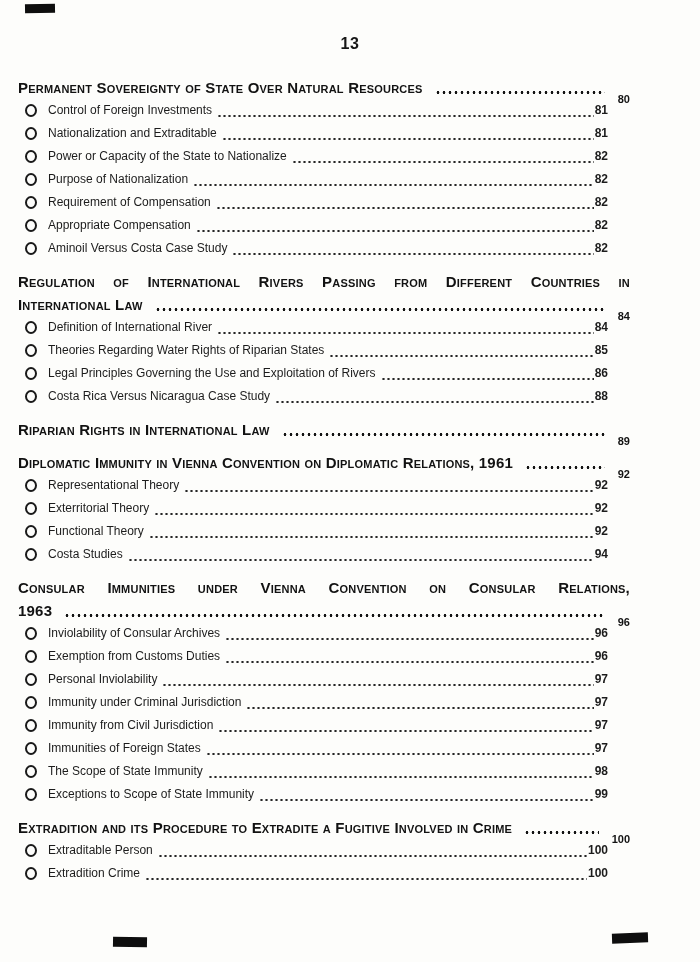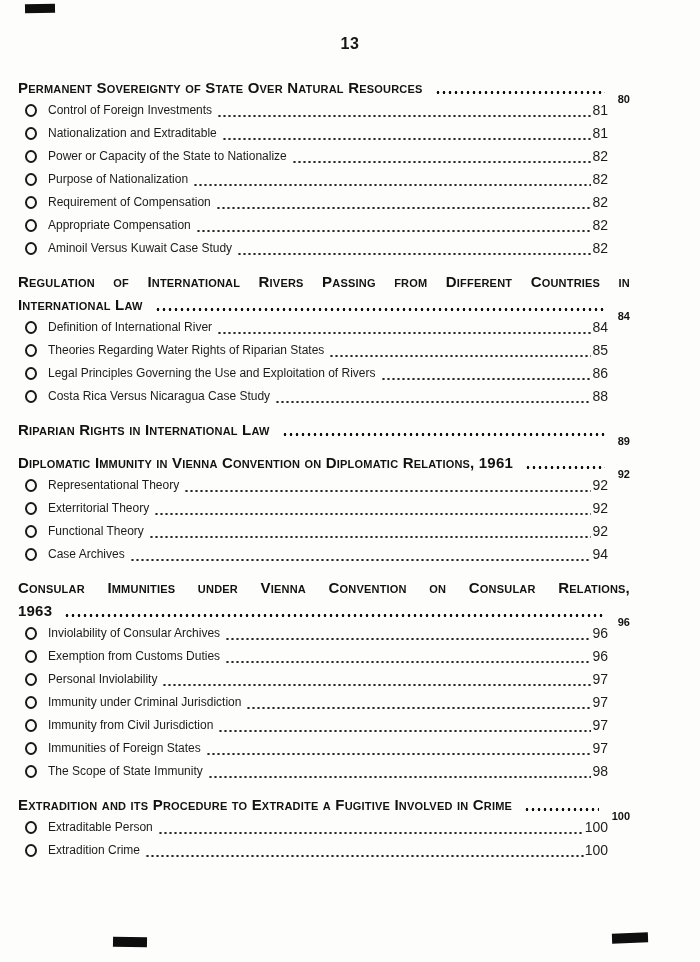--- a/index.html
+++ b/index.html
@@ -75,23 +75,24 @@
   }
   .i-label {
     flex: none;
     font-size: 12px;
     line-height: 23px;
     white-space: nowrap;
     color: #1c1c1c;
   }
   .i-pg {
     flex: none;
-    font-size: 14px;
+    font-size: 12px;
     line-height: 23px;
     color: #1c1c1c;
+    font-weight: bold;
   }
 
   .scan-mark { position: absolute; background: #0e0e0e; }
   .scan-mark.m1 { left: 25px;  top: 4px;   width: 30px; height: 9px;  transform: rotate(-1deg); }
   .scan-mark.m2 { left: 113px; top: 937px; width: 34px; height: 10px; transform: rotate(1deg); }
   .scan-mark.m3 { left: 612px; top: 933px; width: 36px; height: 10px; transform: rotate(-2deg); }
 </style>
 </head>
 <body>
 
@@ -149,21 +150,21 @@
 
   <div class="item">
     <span class="bullet"></span>
     <span class="i-label">Appropriate Compensation</span>
     <span class="dots i-dots"></span>
     <span class="i-pg">82</span>
   </div>
 
   <div class="item">
     <span class="bullet"></span>
-    <span class="i-label">Aminoil Versus Kuwait Case Study</span>
+    <span class="i-label">Aminoil Versus Costa Case Study</span>
     <span class="dots i-dots"></span>
     <span class="i-pg">82</span>
   </div>
 </div>
   </section>
 
   <section class="section">
     <div class="heading">
           <div class="h-line h-just"><span class="h-text">Regulation of International Rivers Passing from Different Countries in</span></div>
           <div class="h-line h-flex">
@@ -240,21 +241,21 @@
 
   <div class="item">
     <span class="bullet"></span>
     <span class="i-label">Functional Theory</span>
     <span class="dots i-dots"></span>
     <span class="i-pg">92</span>
   </div>
 
   <div class="item">
     <span class="bullet"></span>
-    <span class="i-label">Case Archives</span>
+    <span class="i-label">Costa Studies</span>
     <span class="dots i-dots"></span>
     <span class="i-pg">94</span>
   </div>
 </div>
   </section>
 
   <section class="section">
     <div class="heading">
           <div class="h-line h-just"><span class="h-text">Consular Immunities under Vienna Convention on Consular Relations,</span></div>
           <div class="h-line h-flex">
@@ -306,20 +307,26 @@
     <span class="i-pg">97</span>
   </div>
 
   <div class="item">
     <span class="bullet"></span>
     <span class="i-label">The Scope of State Immunity</span>
     <span class="dots i-dots"></span>
     <span class="i-pg">98</span>
   </div>
 
+  <div class="item">
+    <span class="bullet"></span>
+    <span class="i-label">Exceptions to Scope of State Immunity</span>
+    <span class="dots i-dots"></span>
+    <span class="i-pg">99</span>
+  </div>
 </div>
   </section>
 
   <section class="section">
     <div class="heading">
           <div class="h-line h-flex">
             <span class="h-text">Extradition and its Procedure to Extradite a Fugitive Involved in Crime</span>
             <span class="dots h-dots"></span>
             <span class="h-pg">100</span>
           </div>

